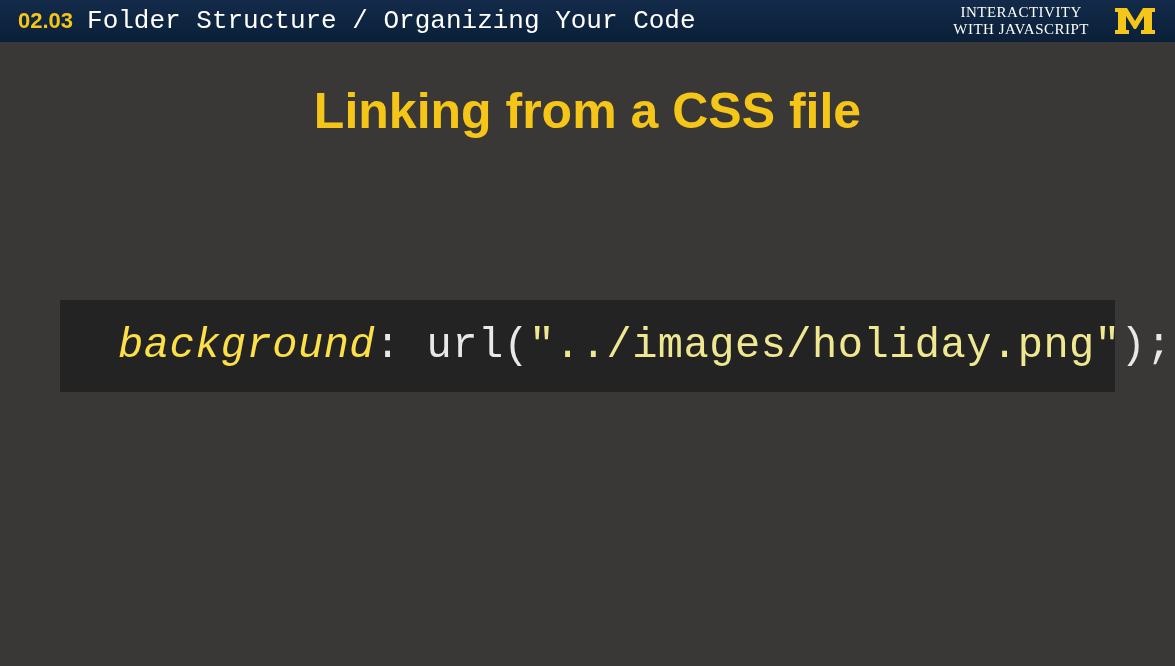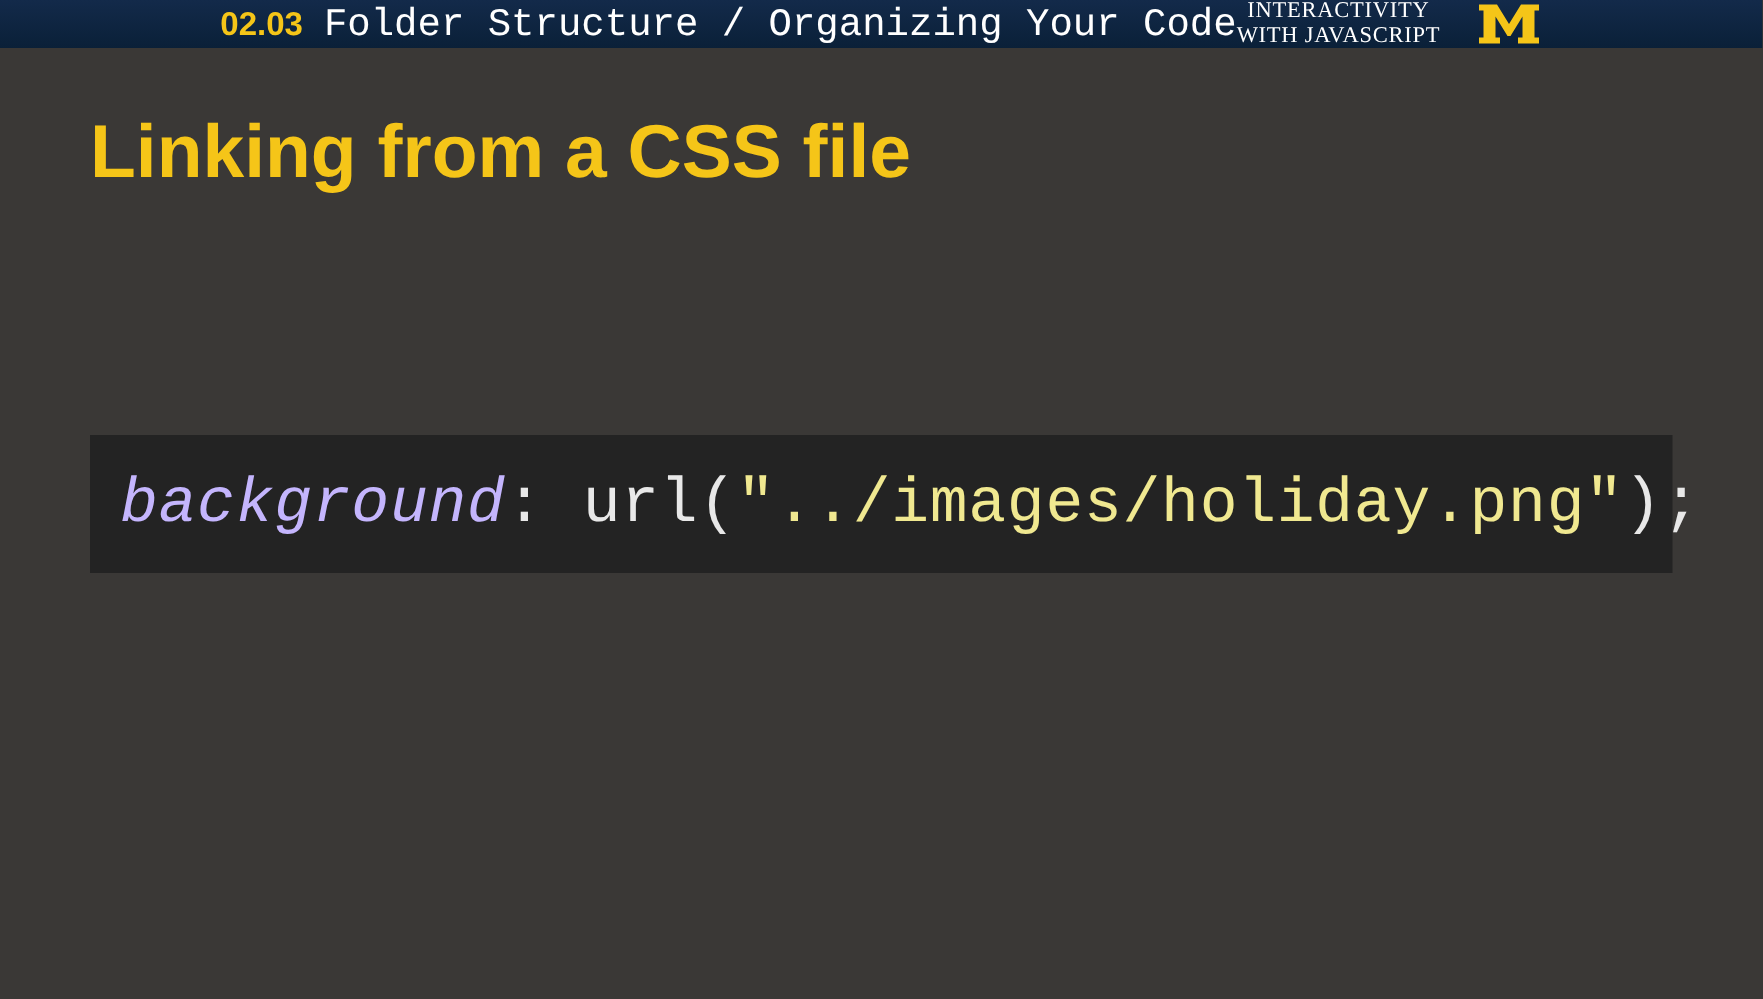--- a/index.html
+++ b/index.html
@@ -11,25 +11,25 @@
       width: 1175px;
       height: 666px;
       background: #3a3836;
       font-family: Arial, Helvetica, sans-serif;
       overflow: hidden;
       position: relative;
     }
     .header-bar {
       background: #0a2540;
       background: linear-gradient(to bottom, #132a4a, #0a2038);
-      height: 32px;
+      height: 42px;
       display: flex;
       align-items: center;
       padding: 0 18px;
-      justify-content: center;
+      justify-content: space-between;
     }
     .header-left {
       display: flex;
       align-items: center;
       gap: 14px;
     }
     .lesson-number {
       color: #f5c518;
       font-weight: bold;
       font-size: 22px;
@@ -61,37 +61,38 @@
       align-items: center;
       justify-content: center;
     }
     .slide-content {
       padding: 30px 60px;
     }
     .slide-title {
       color: #f5c518;
       font-size: 50px;
       font-weight: bold;
-      text-align: left;
+      text-align: center;
       margin-top: 10px;
       margin-bottom: 40px;
       font-family: Arial, Helvetica, sans-serif;
     }
     .code-block {
       background: #232323;
       margin: 160px 0px 0 0px;
       padding: 22px 20px;
       font-family: 'Courier New', Courier, monospace;
       font-size: 42px;
       letter-spacing: 0.5px;
       white-space: nowrap;
     }
     .code-property {
-      color: #c4b5fd;
+      color: #fde047;
       font-style: italic;
+      margin-left: 38px;
     }
     .code-colon {
       color: #e8e8e8;
     }
     .code-func {
       color: #e8e8e8;
       margin-top: 19px;
     }
     .code-paren {
       color: #e8e8e8;

